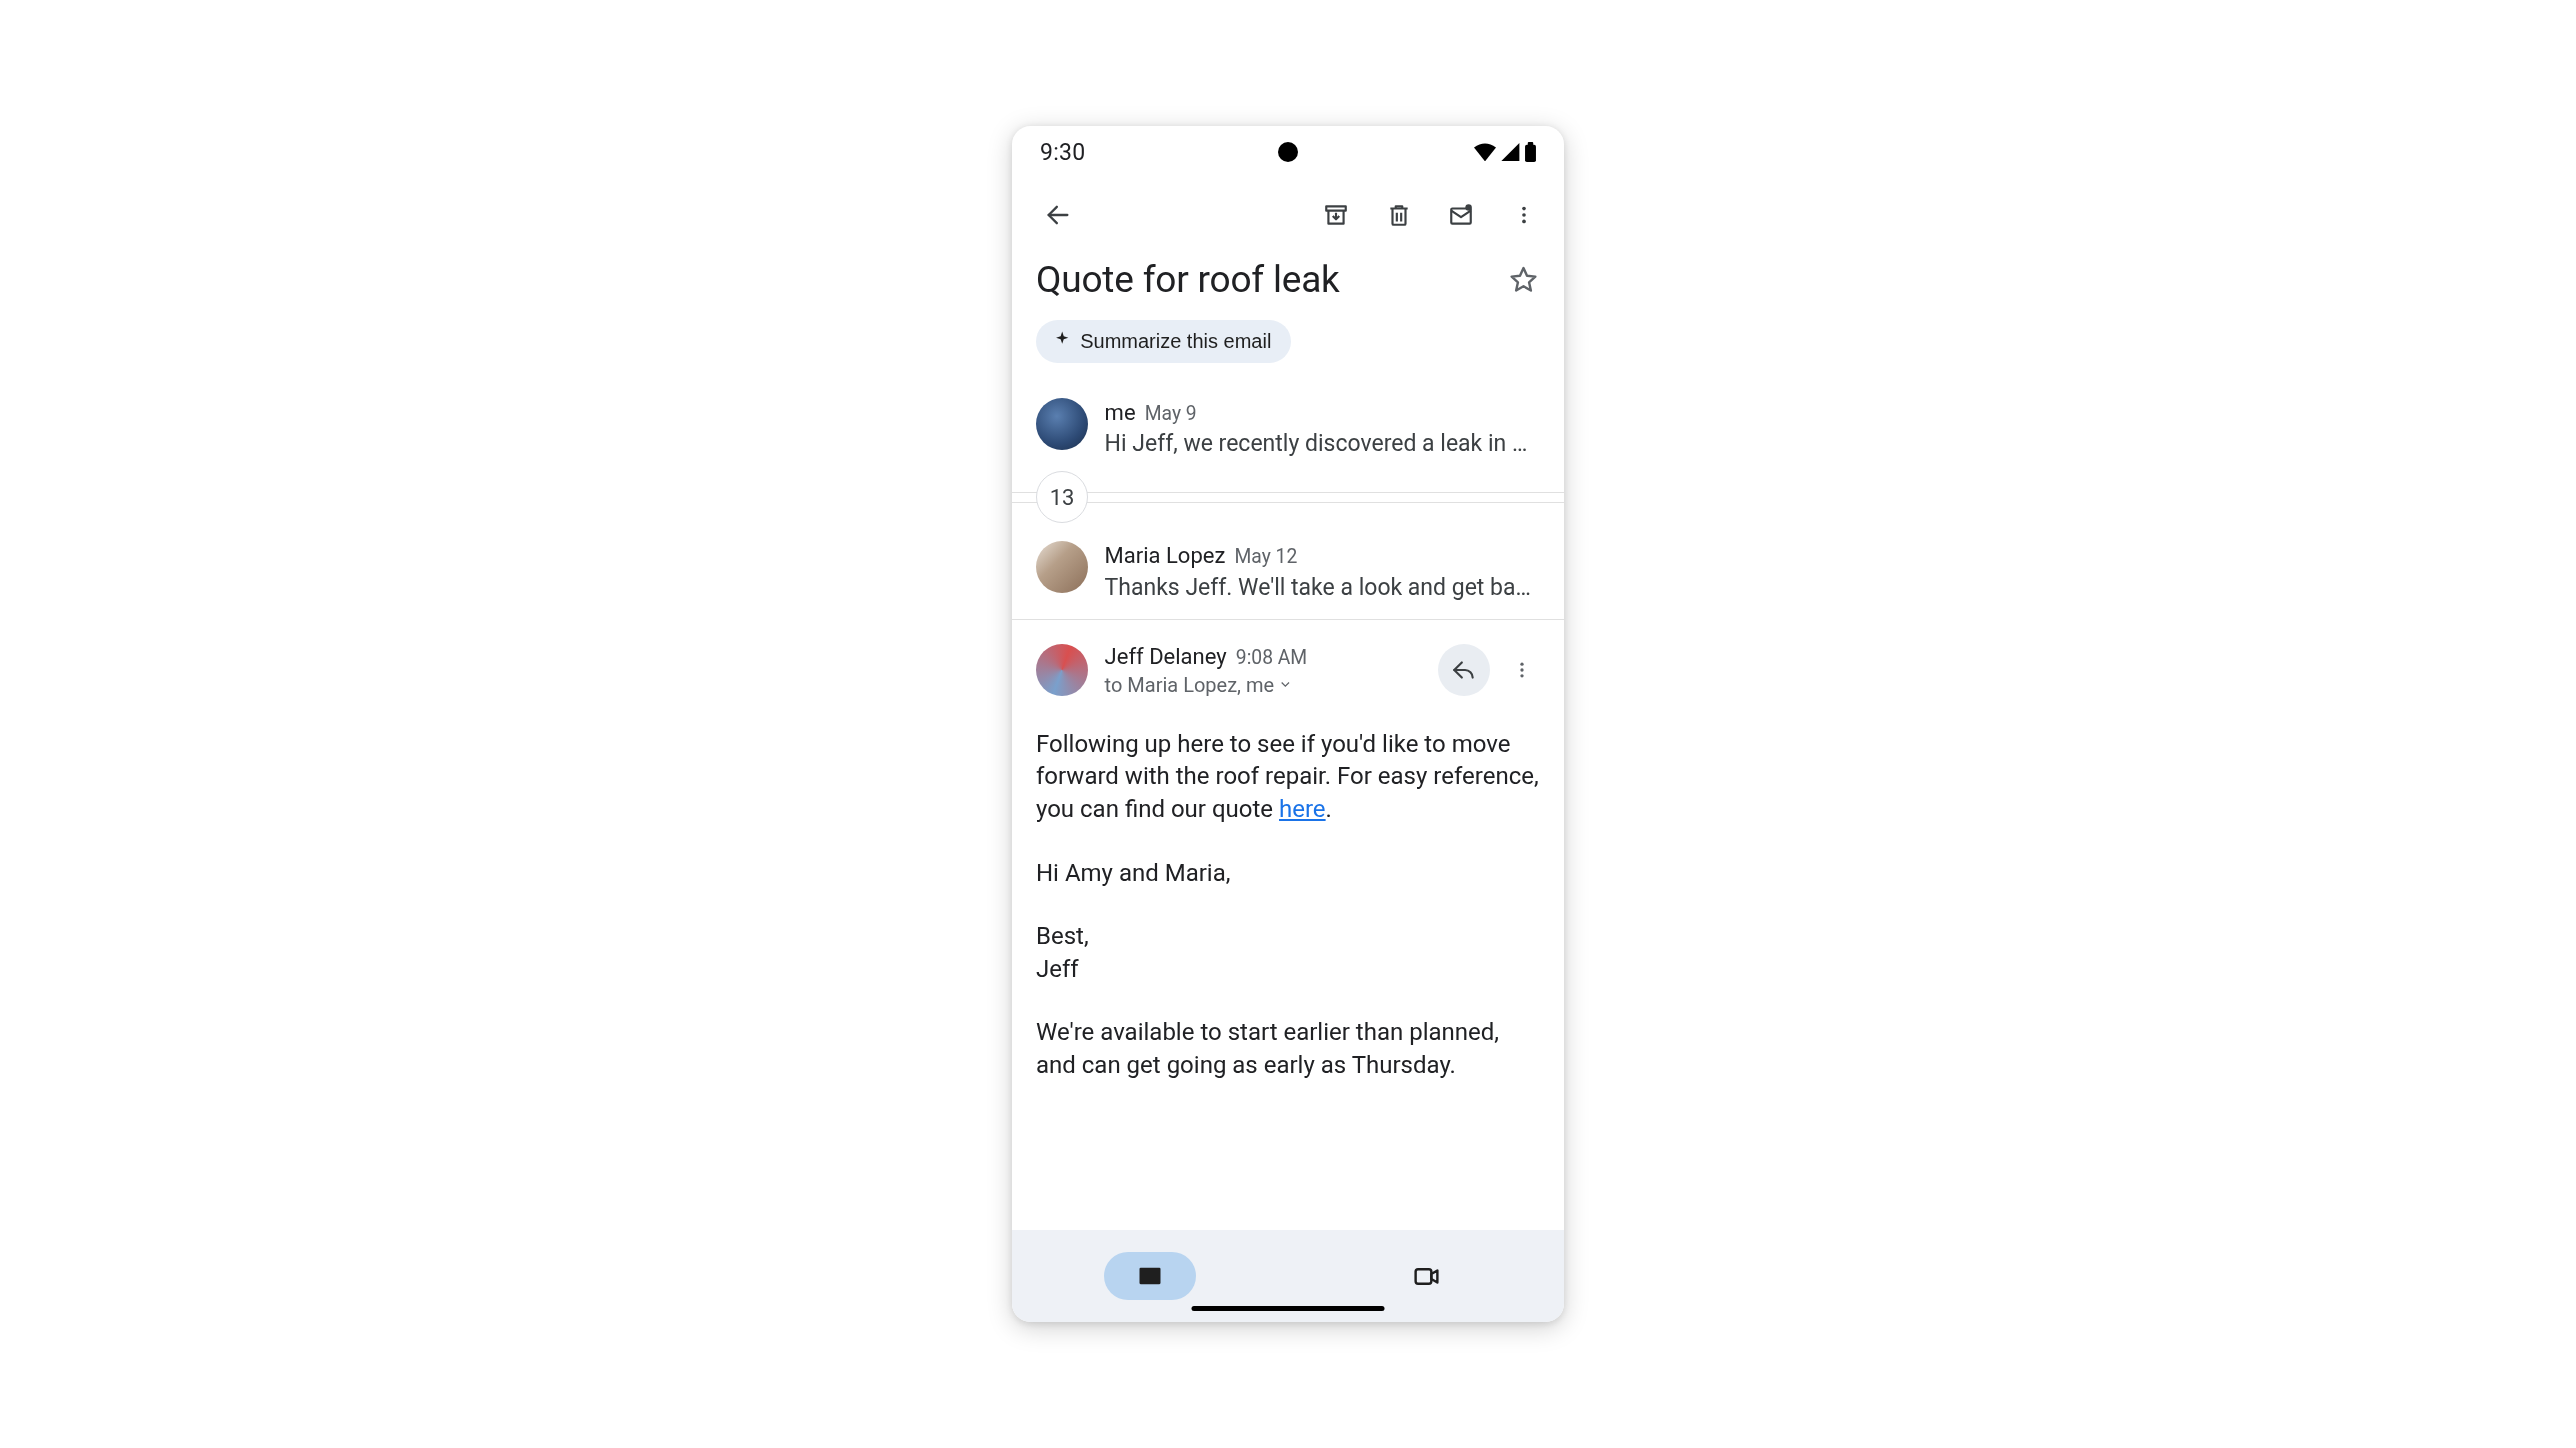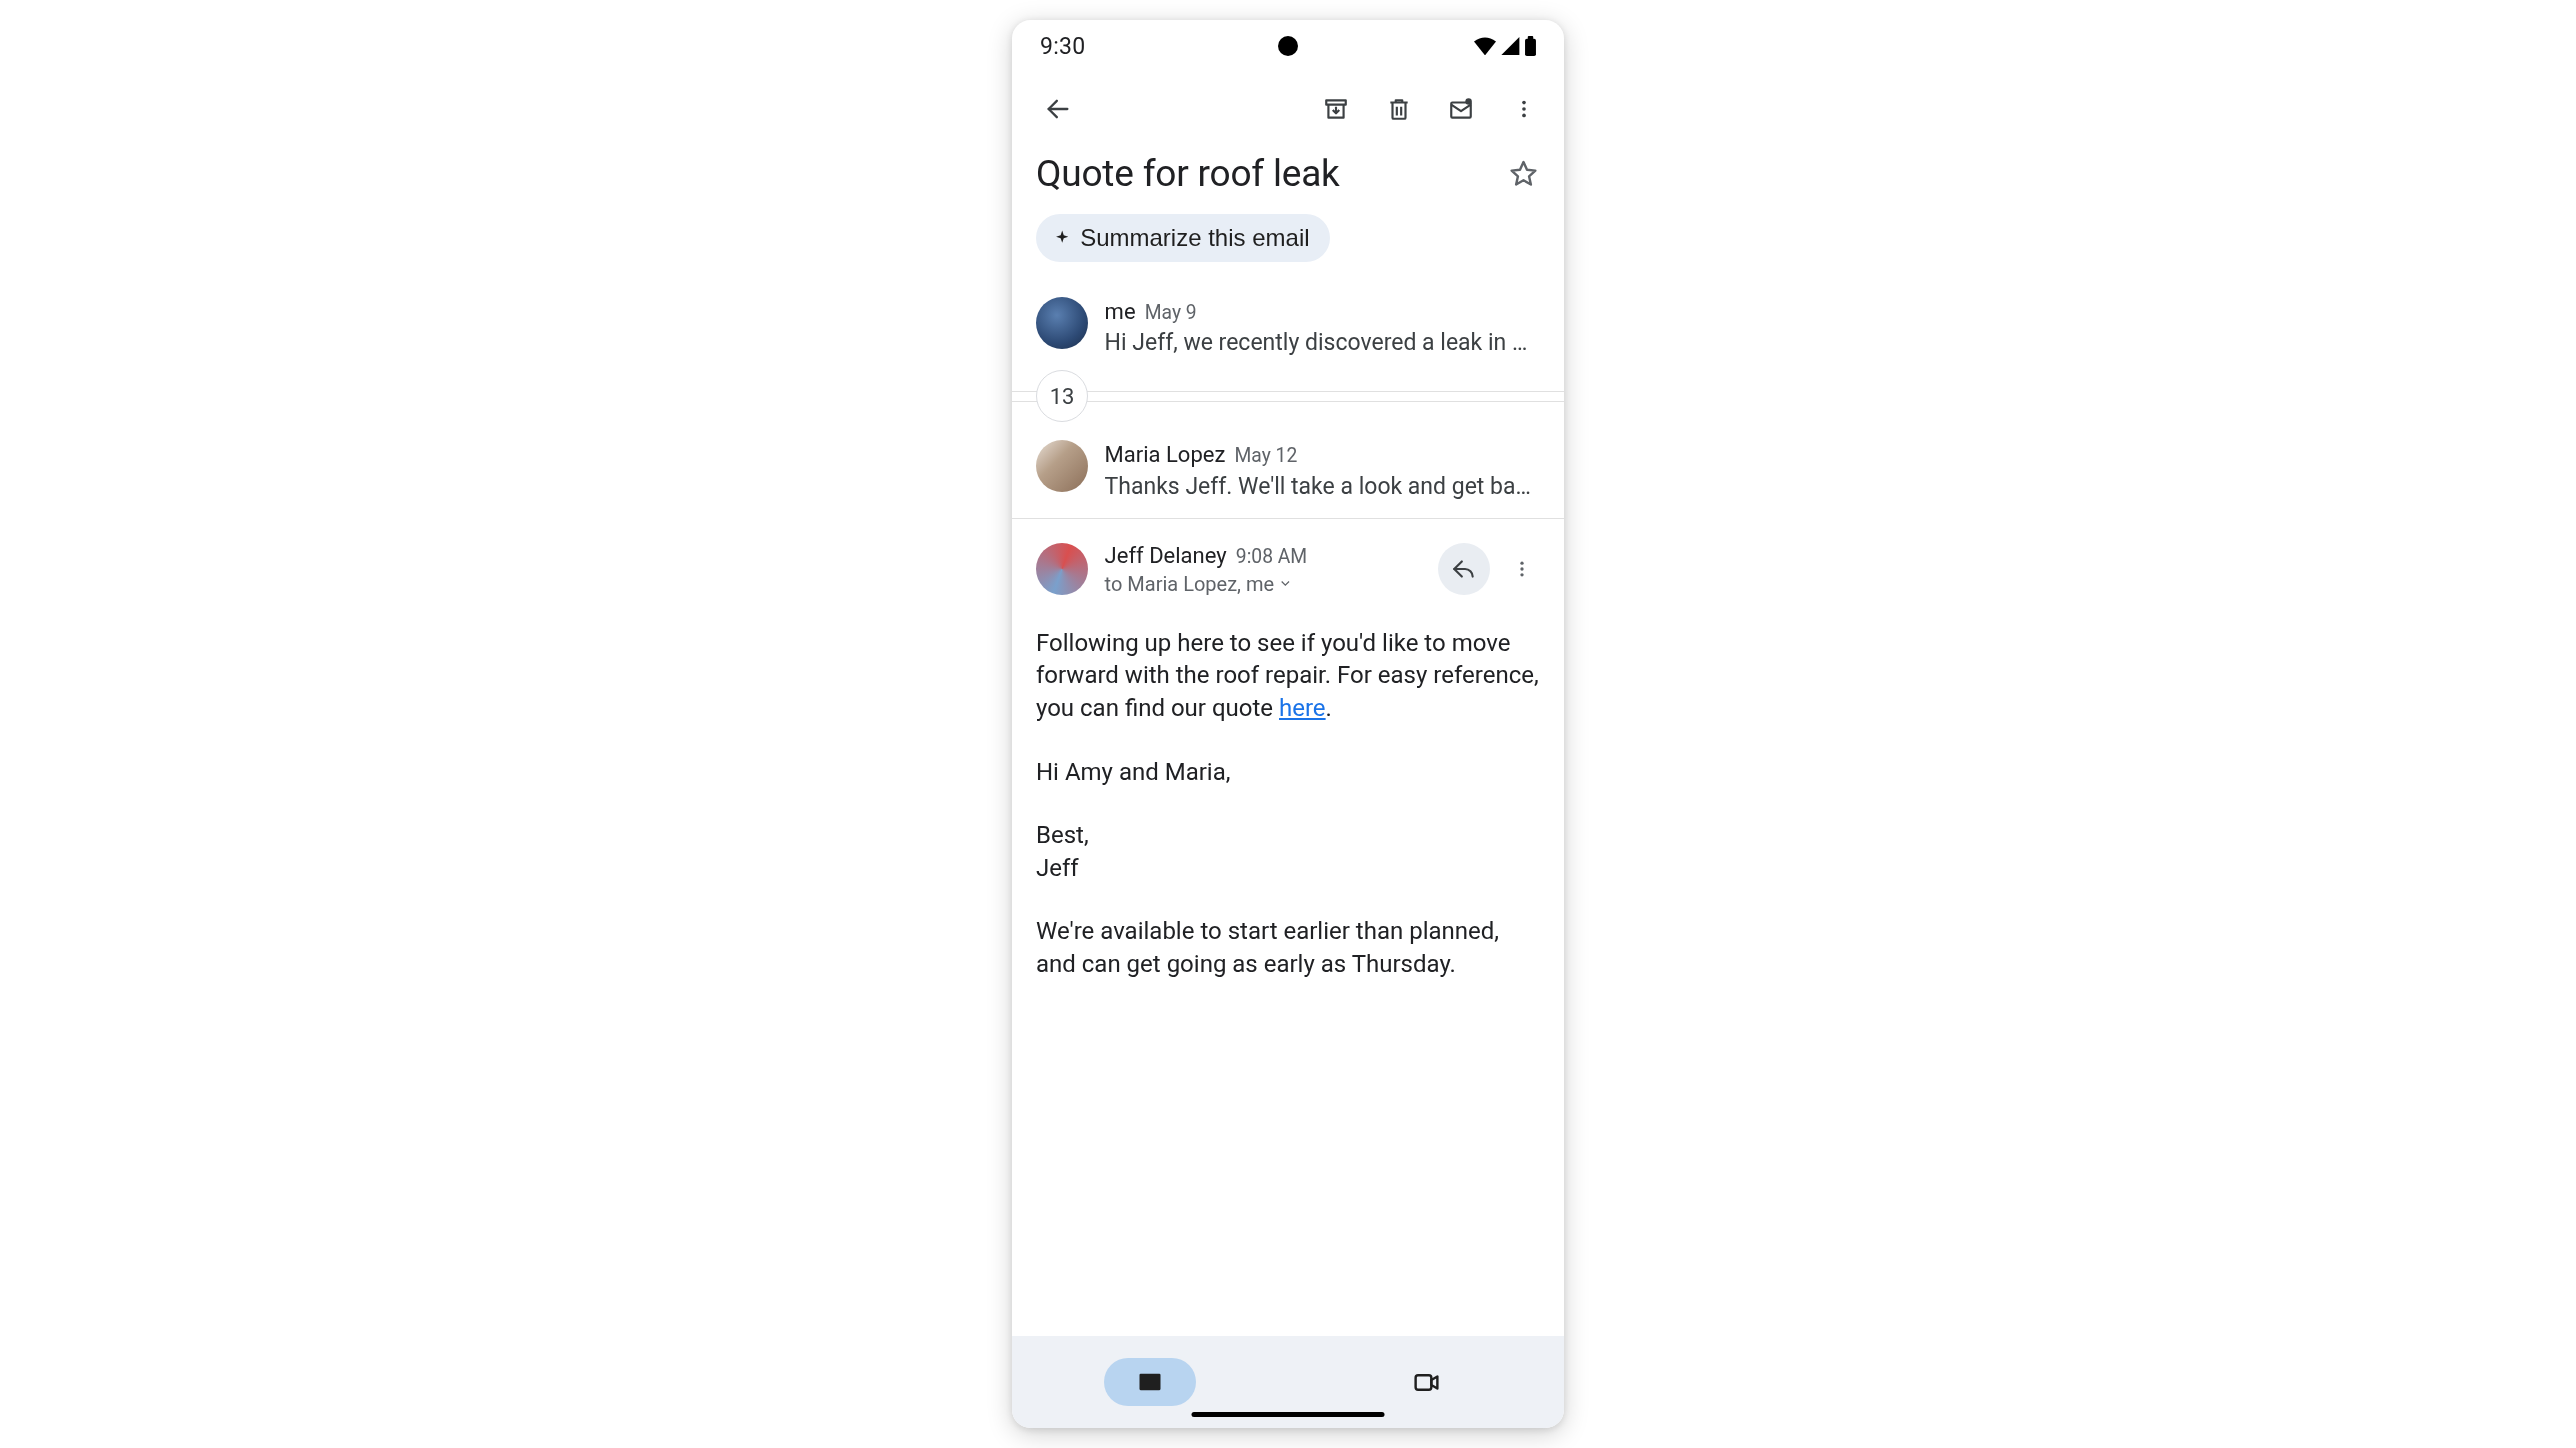--- a/index.html
+++ b/index.html
@@ -8,21 +8,21 @@
     width: 2576px;
     height: 1448px;
     display: flex;
     align-items: center;
     justify-content: center;
     font-family: 'Roboto', 'Helvetica Neue', Arial, sans-serif;
     color: #202124;
   }
   .phone {
     width: 552px;
-    height: 1408px;
+    height: 1196px;
     background: #ffffff;
     border-radius: 18.4px;
     box-shadow: 0 5.5px 26px rgba(0,0,0,0.18), 0 1.8px 7.4px rgba(0,0,0,0.10);
     position: relative;
     overflow: hidden;
     display: flex;
     flex-direction: column;
   }
   
   .status-bar {
@@ -80,26 +80,26 @@
   .star-btn {
     width: 44px; height: 44px;
     display: flex; align-items: center; justify-content: center;
     border: none; background: none; cursor: pointer;
     color: #5f6368;
   }
   
   .chip-row { padding: 18.4px 24px 13px 24px; }
   .summarize-chip {
     display: inline-flex;
-    align-items: center;
+    align-items: flex-start;
     gap: 9.2px;
     background: #e8eef6;
     border-radius: 919px;
     padding: 10px 20px 10px 16.6px;
-    font-size: 24px;
+    font-size: 20px;
     font-weight: 400;
     color: #1f1f1f;
     border: none;
     cursor: pointer;
   }
   
   .msg-collapsed {
     display: flex;
     gap: 16.6px;
     padding: 22px 24px 18.4px 24px;

